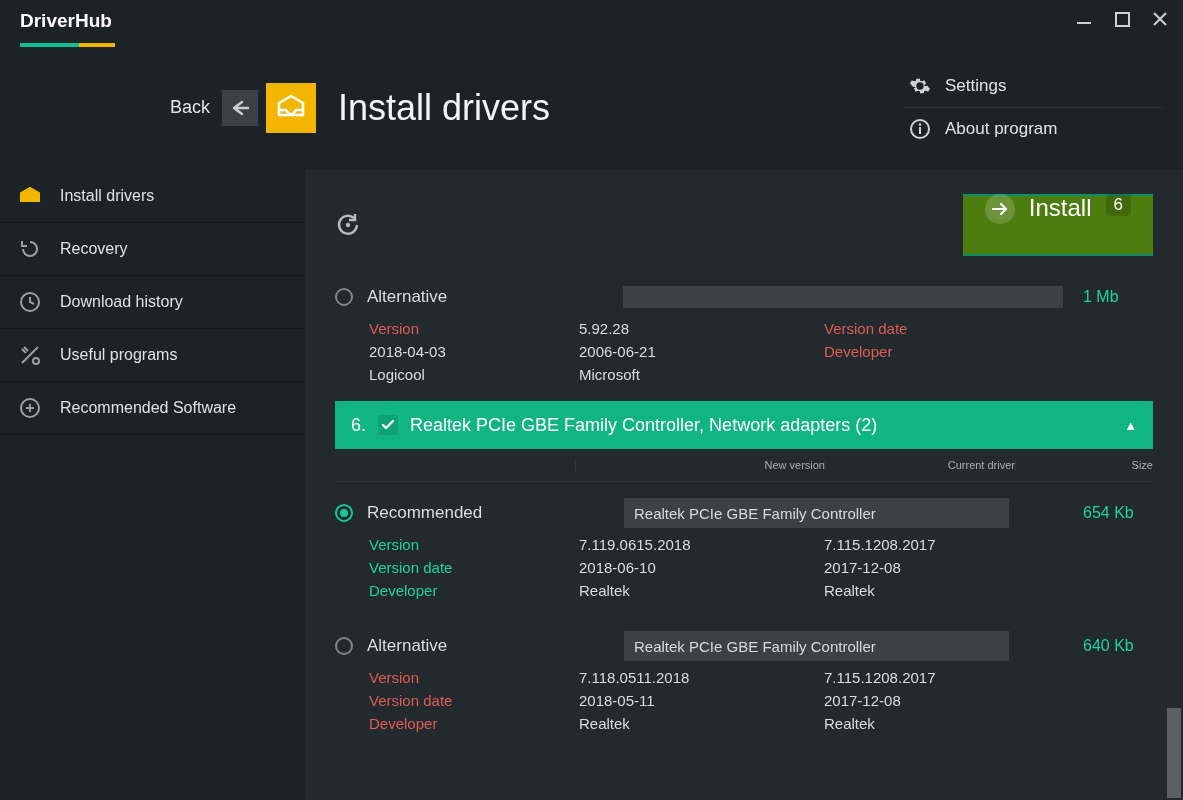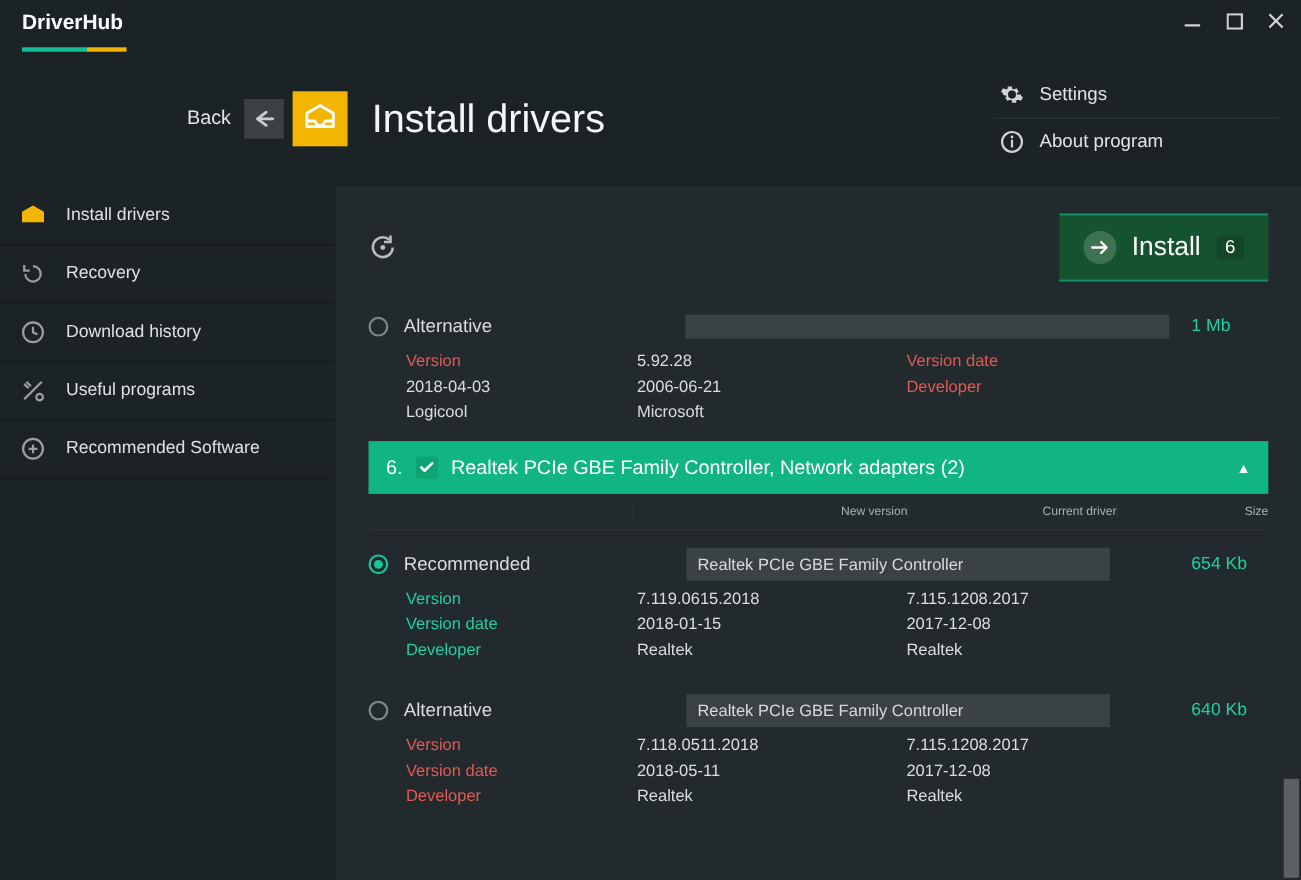--- a/index.html
+++ b/index.html
@@ -65,22 +65,22 @@
 
 .main { flex:1; background:#232a2d; display:flex; flex-direction:column; position:relative;}
 .status-row {
   display:flex; align-items:center; justify-content:space-between;
   padding:24px 30px 24px 30px;
 }
 .status-left{display:flex;align-items:center;gap:14px;}
 .status-icon{width:26px;height:26px;}
 .status-text{font-size:19px;font-weight:600;color:#eef1f2;}
 .install-btn{
-  background:#14532d; color:#fff; height:62px; padding:0 22px;
-  display:flex; align-items:center; gap:14px; font-size:24px; cursor:pointer;
+  background:#4d7c0f; color:#fff; height:62px; padding:0 22px;
+  display:flex; align-items:flex-start; gap:14px; font-size:24px; cursor:pointer;
   box-shadow: 0 2px 0 #0e8e66 inset, 0 -2px 0 #0e8e66 inset;
 }
 .install-btn .circle{width:30px;height:30px;border-radius:50%;background:rgba(255,255,255,.18);display:flex;align-items:center;justify-content:center;}
 .install-badge{background:rgba(0,0,0,.15);padding:1px 8px;border-radius:4px;font-size:17px;}
 
 .content{ flex:1; overflow-y:auto; padding:0 30px 16px 30px; }
 .content::-webkit-scrollbar{width:12px;background:#232a2d;}
 .content::-webkit-scrollbar-thumb{background:#4a5154;}
 
 .opt { margin-bottom:18px; }
@@ -294,21 +294,21 @@
           <span class="radio sel"></span>
           <span class="opt-label">Recommended</span>
           <div class="opt-name-field">Realtek PCIe GBE Family Controller</div>
           <span class="opt-size">654 Kb</span>
         </div>
         <div class="kv">
           <span class="k">Version</span>
           <span class="v">7.119.0615.2018</span>
           <span class="v">7.115.1208.2017</span>
           <span class="k">Version date</span>
-          <span class="v">2018-01-15</span>
+          <span class="v">2018-06-10</span>
           <span class="v">2017-12-08</span>
           <span class="k">Developer</span>
           <span class="v">Realtek</span>
           <span class="v">Realtek</span>
         </div>
       </div>
 
       <div class="opt red" style="margin-top:30px;">
         <div class="opt-head">
           <span class="radio"></span>

